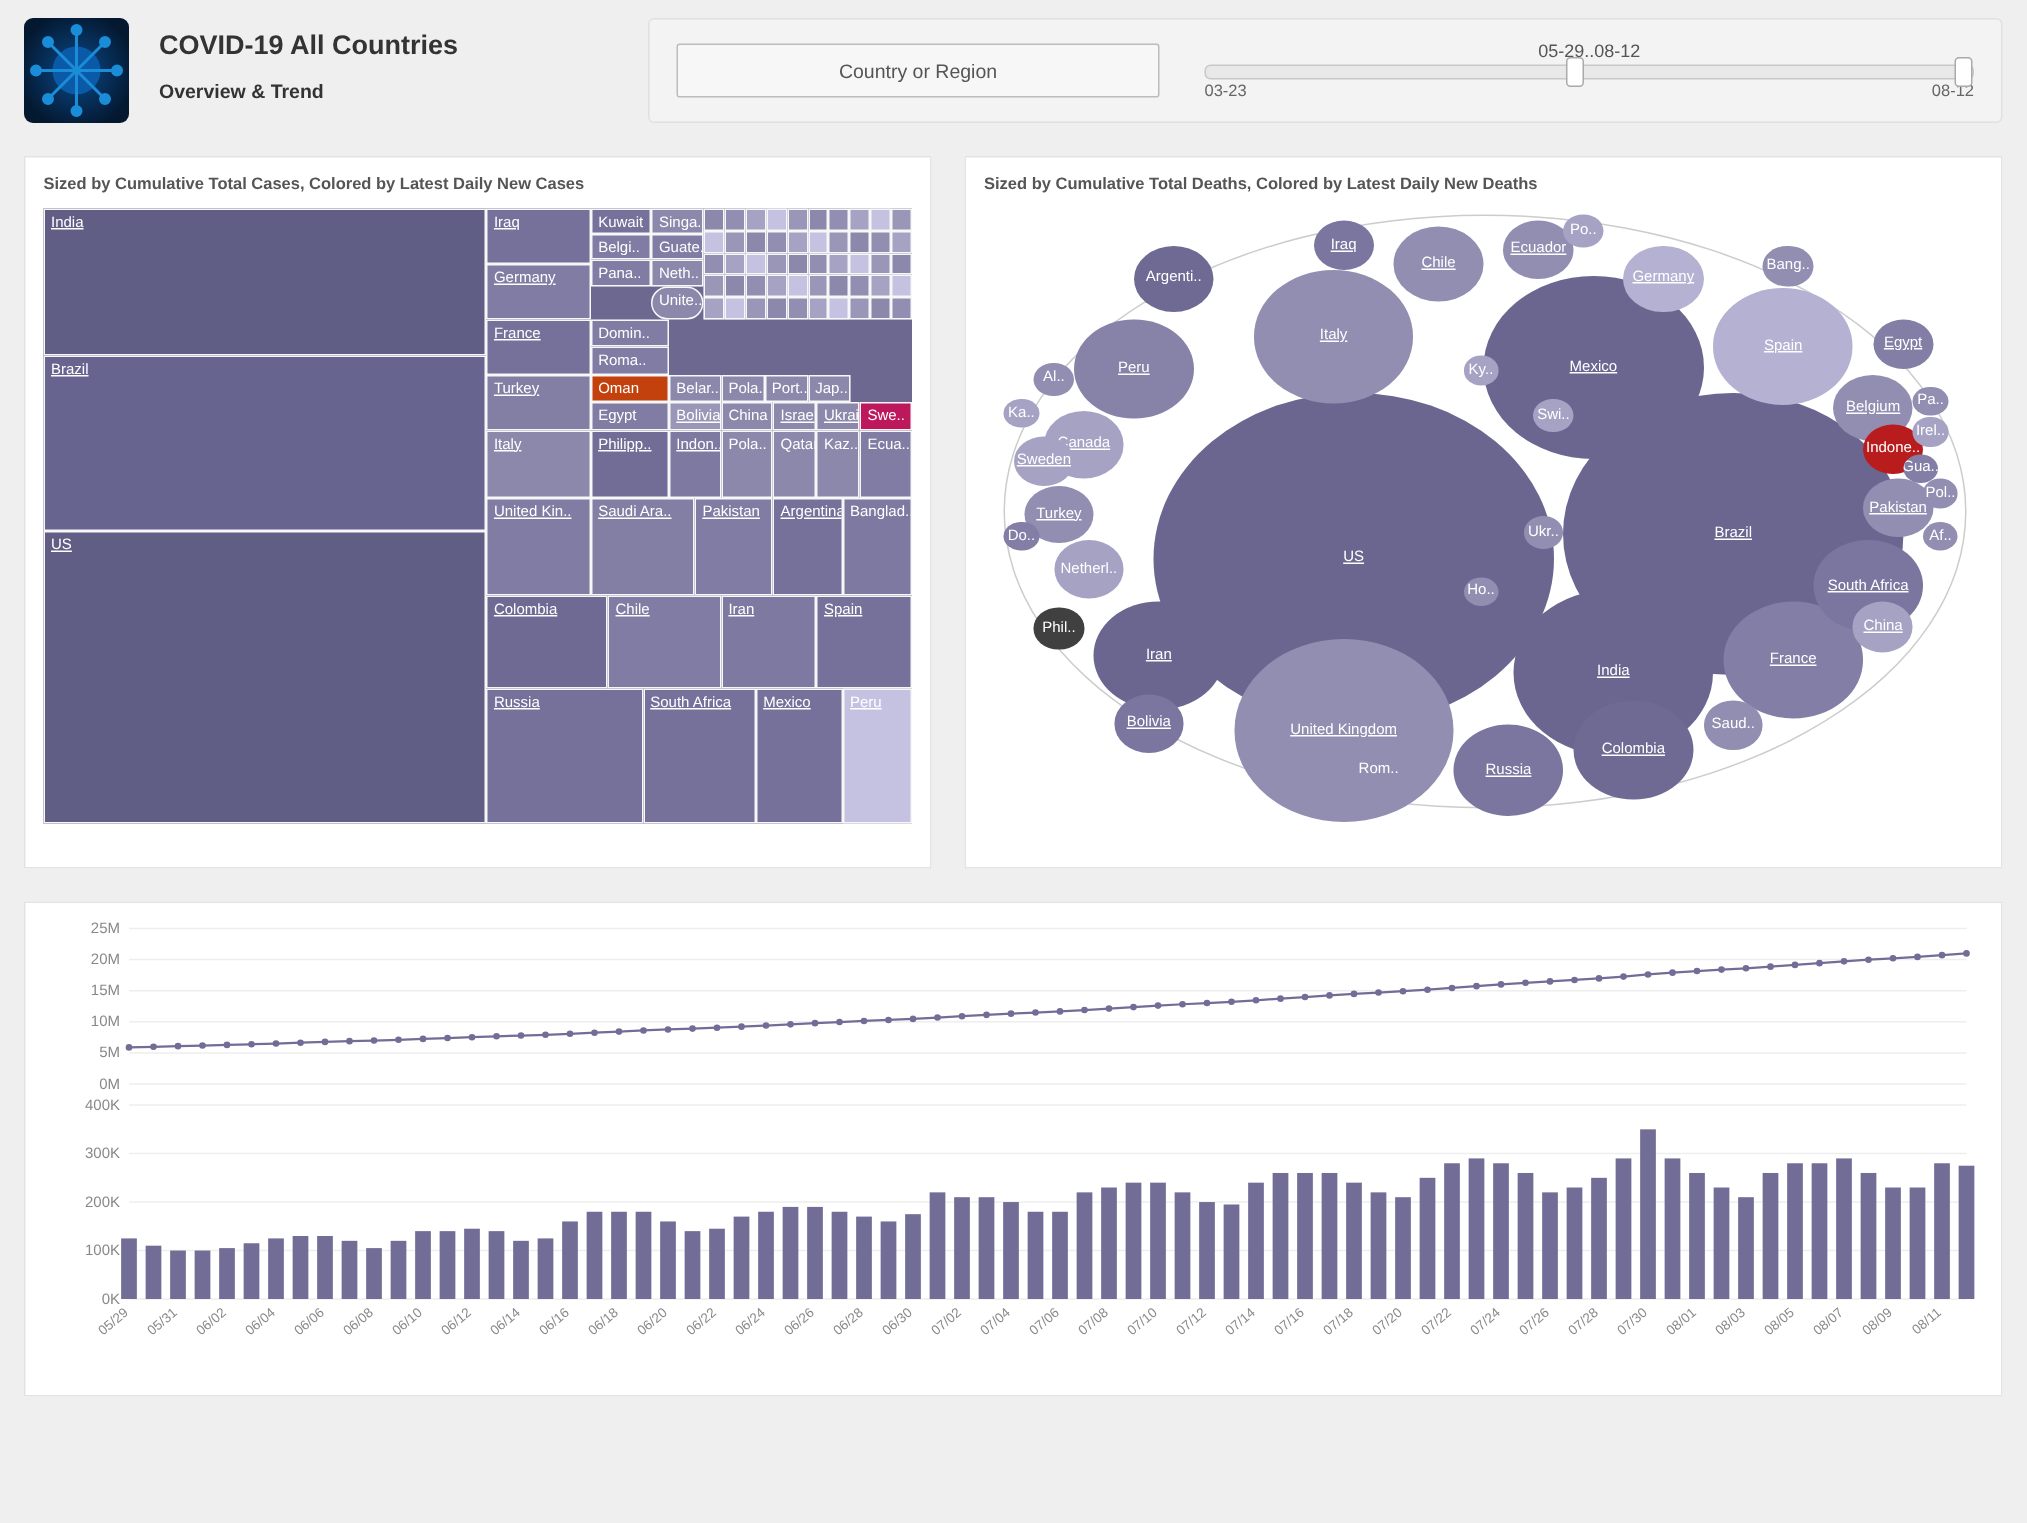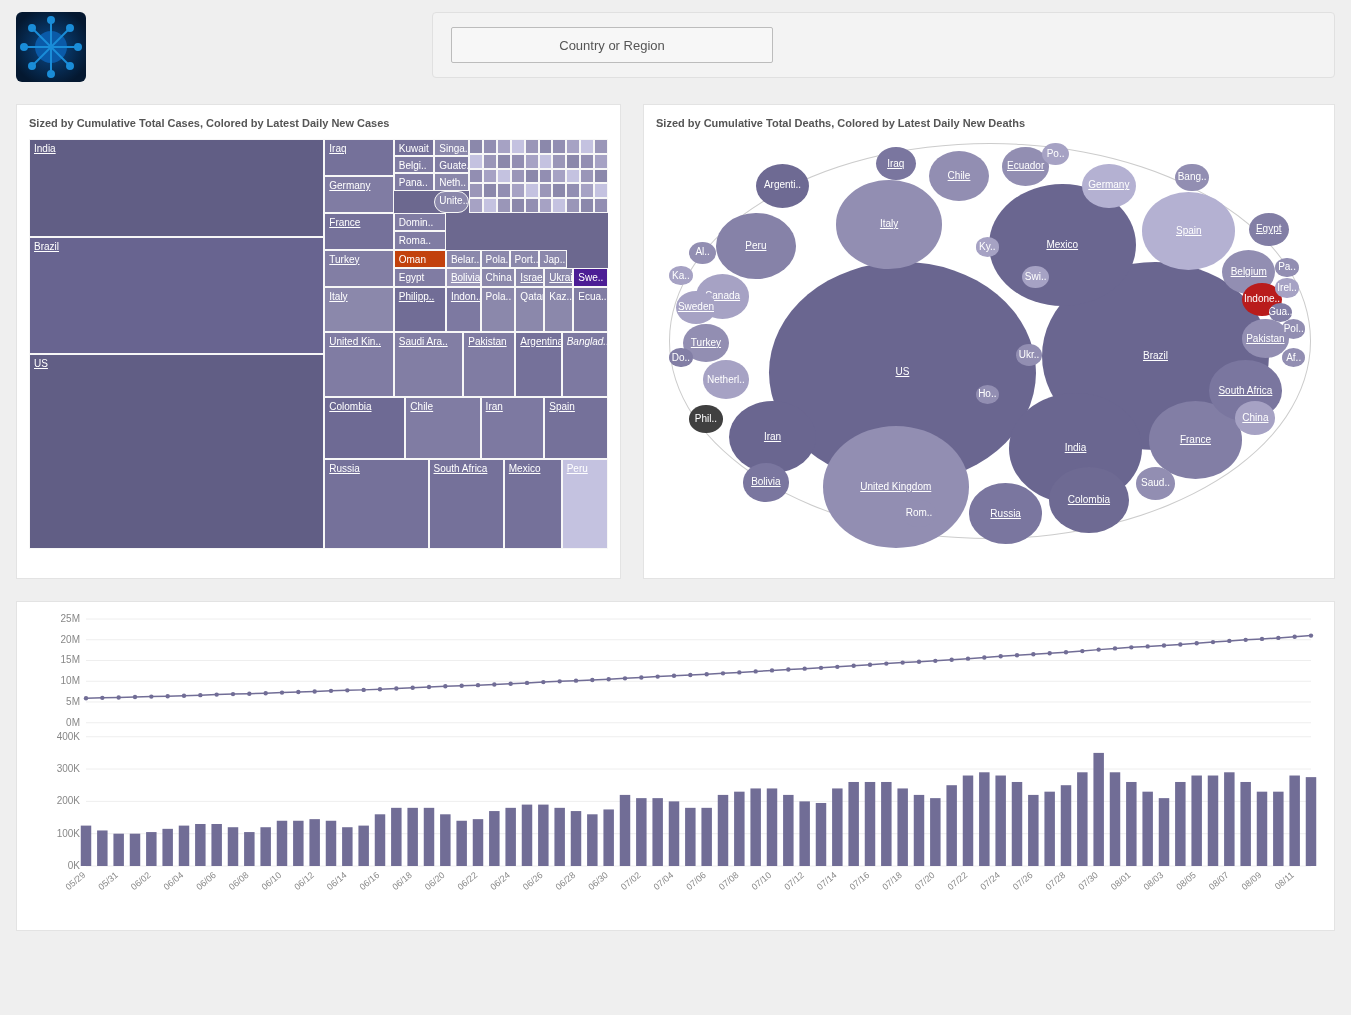--- a/index.html
+++ b/index.html
@@ -59,25 +59,40 @@
               <circle cx="16" cy="16" r="3"></circle>
               <line x1="35" y1="35" x2="54" y2="16"></line>
               <circle cx="54" cy="16" r="3"></circle>
               <line x1="35" y1="35" x2="16" y2="54"></line>
               <circle cx="16" cy="54" r="3"></circle>
               <line x1="35" y1="35" x2="54" y2="54"></line>
               <circle cx="54" cy="54" r="3"></circle>
             </g>
           </svg>
       </div>
+      <div class="title-text">
+        <h1>COVID-19 All Countries</h1>
+        <h2>Overview &amp; Trend</h2>
+      </div>
     </div>
     <div class="filter-bar">
       <div class="country-btn">
           <span>Country or Region</span>
         </div>
+      <div class="slider-wrap">
+        <div class="slider-range-label">05-29..08-12</div>
+        <div class="slider-track">
+          <div class="slider-thumb" style="left:47%"></div>
+          <div class="slider-thumb" style="left:calc(100% - 12px)"></div>
+        </div>
+        <div class="slider-labels">
+          <span>03-23</span>
+          <span>08-12</span>
+        </div>
+      </div>
     </div>
   </div>
 
   <div class="charts-row">
     <div class="panel panel-left">
       <div class="panel-title">Sized by Cumulative Total Cases, Colored by Latest Daily New Cases</div>
       <div class="treemap" id="treemap">
           <div class="tm-cell u" style="left: 0%; top: 0%; width: 51%; height: 24%; background: rgb(97, 94, 133);">India</div>
           <div class="tm-cell u" style="left: 0%; top: 24%; width: 51%; height: 28.5%; background: rgb(104, 100, 144);">Brazil</div>
           <div class="tm-cell u" style="left: 0%; top: 52.5%; width: 51%; height: 47.5%; background: rgb(97, 94, 133);">US</div>
@@ -109,27 +124,27 @@
           <div class="tm-cell u" style="left: 72%; top: 36%; width: 6%; height: 11%; background: rgb(125, 121, 161);">Indon..</div>
           <div class="tm-cell u" style="left: 75%; top: 47%; width: 9%; height: 16%; background: rgb(128, 124, 163);">Pakistan</div>
           <div class="tm-cell u" style="left: 78%; top: 63%; width: 11%; height: 15%; background: rgb(125, 121, 161);">Iran</div>
           <div class="tm-cell u" style="left: 82%; top: 78%; width: 10%; height: 22%; background: rgb(117, 113, 154);">Mexico</div>
           <div class="tm-cell" style="left: 78%; top: 27%; width: 5%; height: 4.5%; background: rgb(139, 136, 171);">Pola..</div>
           <div class="tm-cell" style="left: 83%; top: 27%; width: 5%; height: 4.5%; background: rgb(139, 136, 171);">Port..</div>
           <div class="tm-cell" style="left: 88%; top: 27%; width: 5%; height: 4.5%; background: rgb(139, 136, 171);">Jap..</div>
           <div class="tm-cell" style="left: 78%; top: 31.5%; width: 6%; height: 4.5%; background: rgb(139, 136, 171);">China</div>
           <div class="tm-cell u" style="left: 84%; top: 31.5%; width: 5%; height: 4.5%; background: rgb(139, 136, 171);">Israel</div>
           <div class="tm-cell u" style="left: 89%; top: 31.5%; width: 5%; height: 4.5%; background: rgb(139, 136, 171);">Ukrai..</div>
-          <div class="tm-cell" style="left: 94%; top: 31.5%; width: 6%; height: 4.5%; background: #4c1d95;">Swe..</div>
+          <div class="tm-cell" style="left: 94%; top: 31.5%; width: 6%; height: 4.5%; background: #be185d;">Swe..</div>
           <div class="tm-cell" style="left: 78%; top: 36%; width: 6%; height: 11%; background: rgb(139, 136, 171);">Pola..</div>
           <div class="tm-cell" style="left: 84%; top: 36%; width: 5%; height: 11%; background: rgb(139, 136, 171);">Qatar</div>
           <div class="tm-cell" style="left: 89%; top: 36%; width: 5%; height: 11%; background: rgb(139, 136, 171);">Kaz..</div>
           <div class="tm-cell" style="left: 94%; top: 36%; width: 6%; height: 11%; background: rgb(128, 124, 163);">Ecua..</div>
           <div class="tm-cell u" style="left: 84%; top: 47%; width: 8%; height: 16%; background: rgb(117, 113, 154);">Argentina</div>
-          <div class="tm-cell" style="left: 92%; top: 47%; width: 8%; height: 16%; background: rgb(125, 121, 161); font-style: italic;">Banglad..</div>
+          <div class="tm-cell" style="left: 92%; top: 47%; width: 8%; height: 16%; background: rgb(125, 121, 161);">Banglad..</div>
           <div class="tm-cell u" style="left: 89%; top: 63%; width: 11%; height: 15%; background: rgb(117, 113, 154);">Spain</div>
           <div class="tm-cell u" style="left: 92%; top: 78%; width: 8%; height: 22%; background: rgb(196, 194, 224);">Peru</div>
           <div class="tm-cell" style="left: 76%; top: 0%; width: 2.4%; height: 3.6%; background: rgb(139, 136, 171);"></div>
           <div class="tm-cell" style="left: 78.4%; top: 0%; width: 2.4%; height: 3.6%; background: rgb(146, 142, 178);"></div>
           <div class="tm-cell" style="left: 80.8%; top: 0%; width: 2.4%; height: 3.6%; background: rgb(166, 162, 196);"></div>
           <div class="tm-cell" style="left: 83.2%; top: 0%; width: 2.4%; height: 3.6%; background: rgb(196, 194, 224);"></div>
           <div class="tm-cell" style="left: 85.6%; top: 0%; width: 2.4%; height: 3.6%; background: rgb(154, 150, 184);"></div>
           <div class="tm-cell" style="left: 88%; top: 0%; width: 2.4%; height: 3.6%; background: rgb(139, 136, 171);"></div>
           <div class="tm-cell" style="left: 90.4%; top: 0%; width: 2.4%; height: 3.6%; background: rgb(146, 142, 178);"></div>
           <div class="tm-cell" style="left: 92.8%; top: 0%; width: 2.4%; height: 3.6%; background: rgb(166, 162, 196);"></div>

